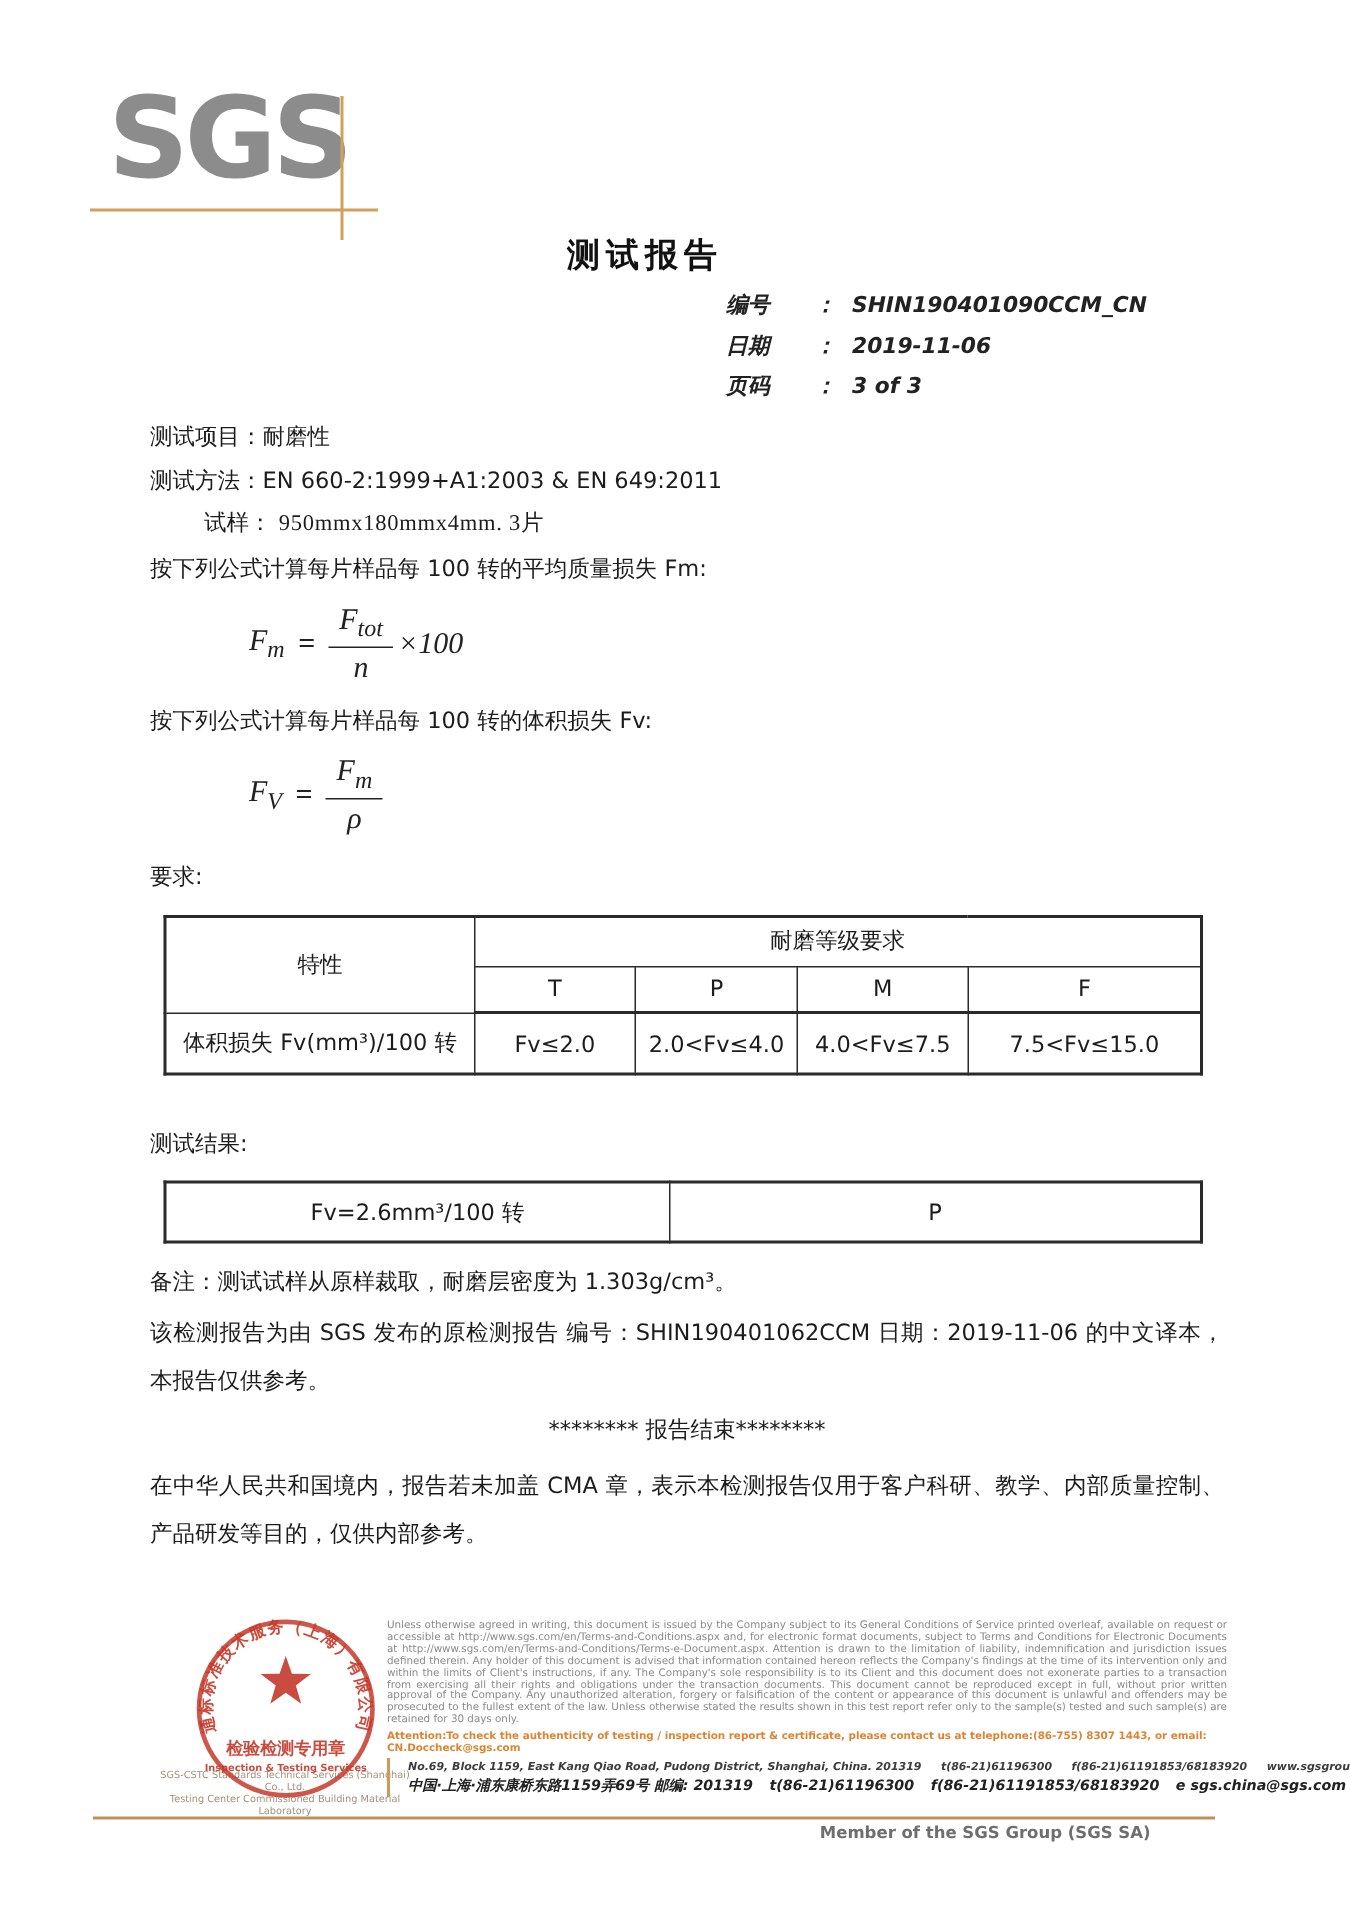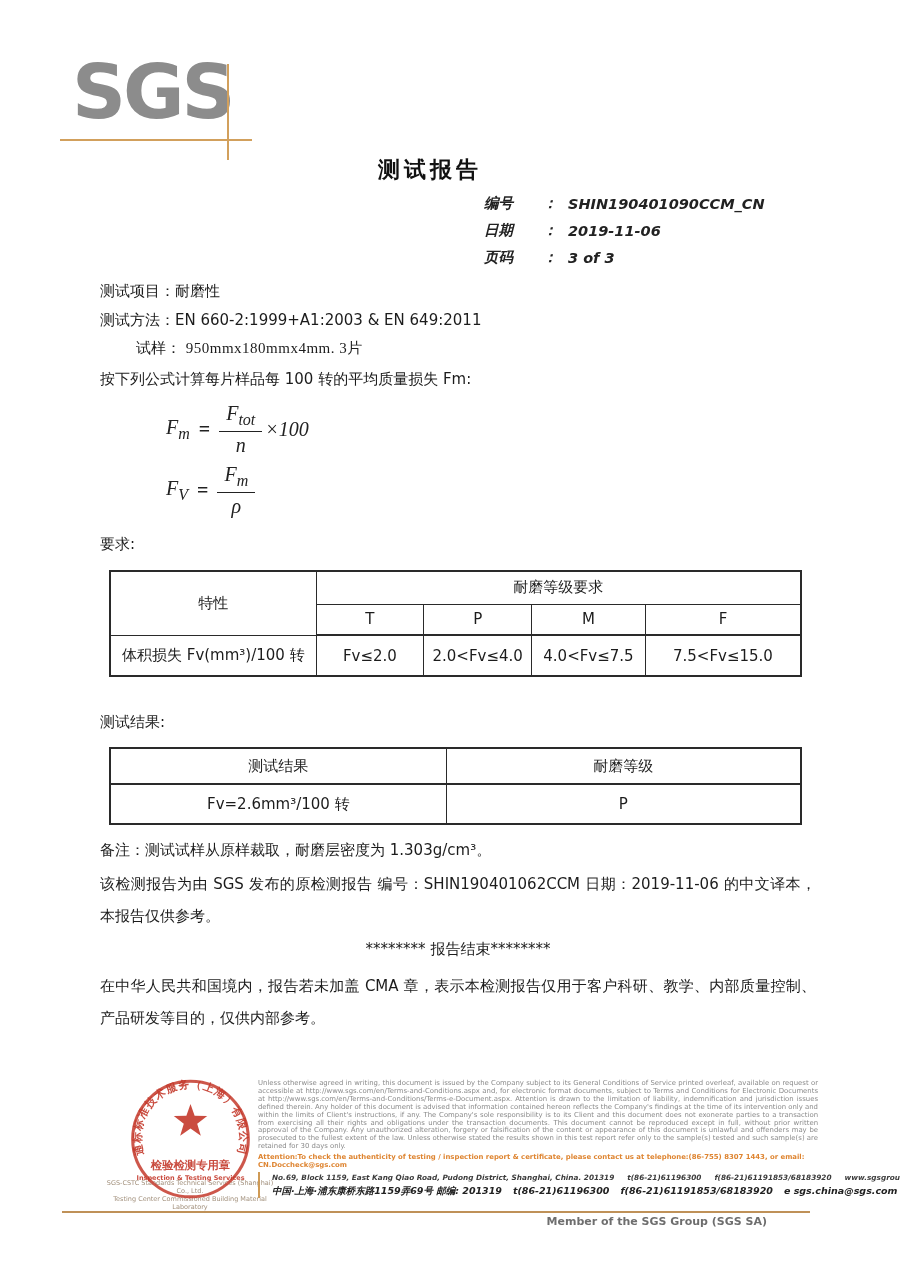--- a/index.html
+++ b/index.html
@@ -109,20 +109,21 @@
     <div class="formula">
       <span><span>F</span><sub>m</sub></span>
       <span class="f-eq">=</span>
       <span class="frac">
         <span class="num"><span>F</span><sub>tot</sub></span>
         <span class="den">n</span>
       </span>
       <span class="f-mult">×100</span>
     </div>
 
+    <div class="intro">按下列公式计算每片样品每 100 转的体积损失 Fv:</div>
 
     <div class="formula">
       <span><span>F</span><sub>V</sub></span>
       <span class="f-eq">=</span>
       <span class="frac">
         <span class="num"><span>F</span><sub>m</sub></span>
         <span class="den">ρ</span>
       </span>
     </div>
 
@@ -158,24 +159,20 @@
       </table>
 
     <div class="label-line" style="margin-top:35px;">测试结果:</div>
 
     <table class="res-table">
       <colgroup>
           <col style="width:337px">
           <col style="width:356px">
         </colgroup>
       <tbody>
-          <tr class="hdr">
-        <td>测试结果</td>
-        <td>耐磨等级</td>
-      </tr>
       <tr class="data">
         <td>Fv=2.6mm³/100 转</td>
         <td>P</td>
       </tr>
     </tbody>
       </table>
 
     <div class="remark">备注：测试试样从原样裁取，耐磨层密度为 1.303g/cm³。</div>
     <div class="note">该检测报告为由 SGS 发布的原检测报告 编号：SHIN190401062CCM 日期：2019-11-06 的中文译本，本报告仅供参考。</div>
     <div class="end-line">******** 报告结束********</div>

